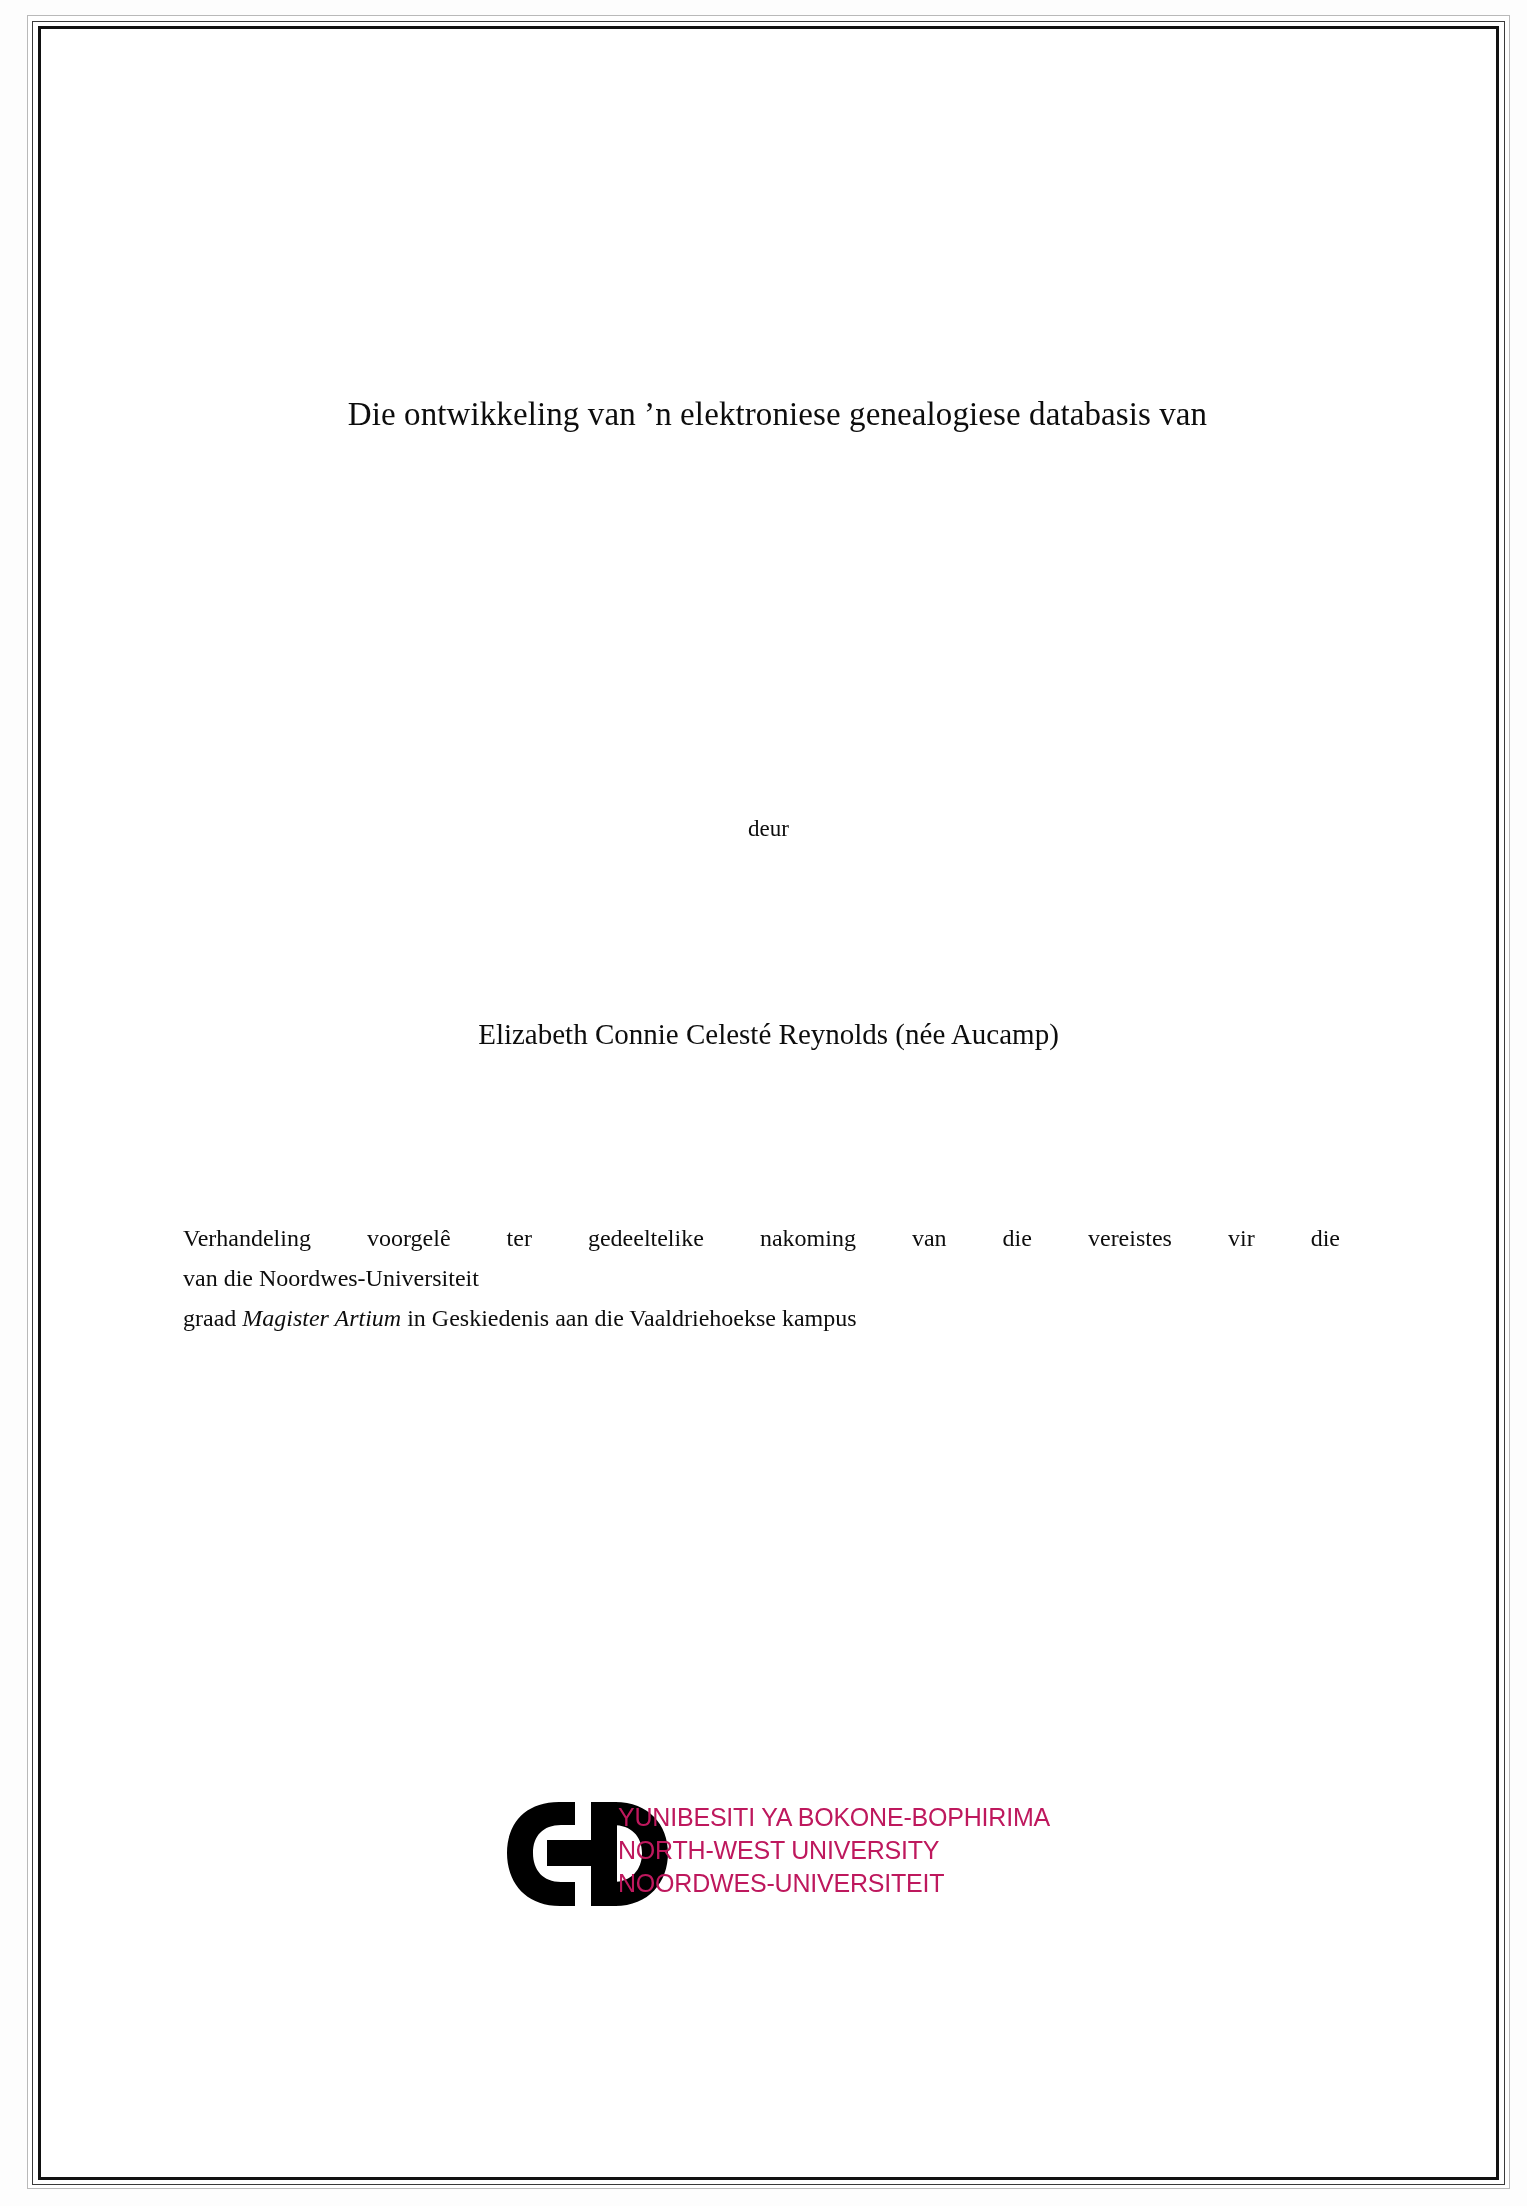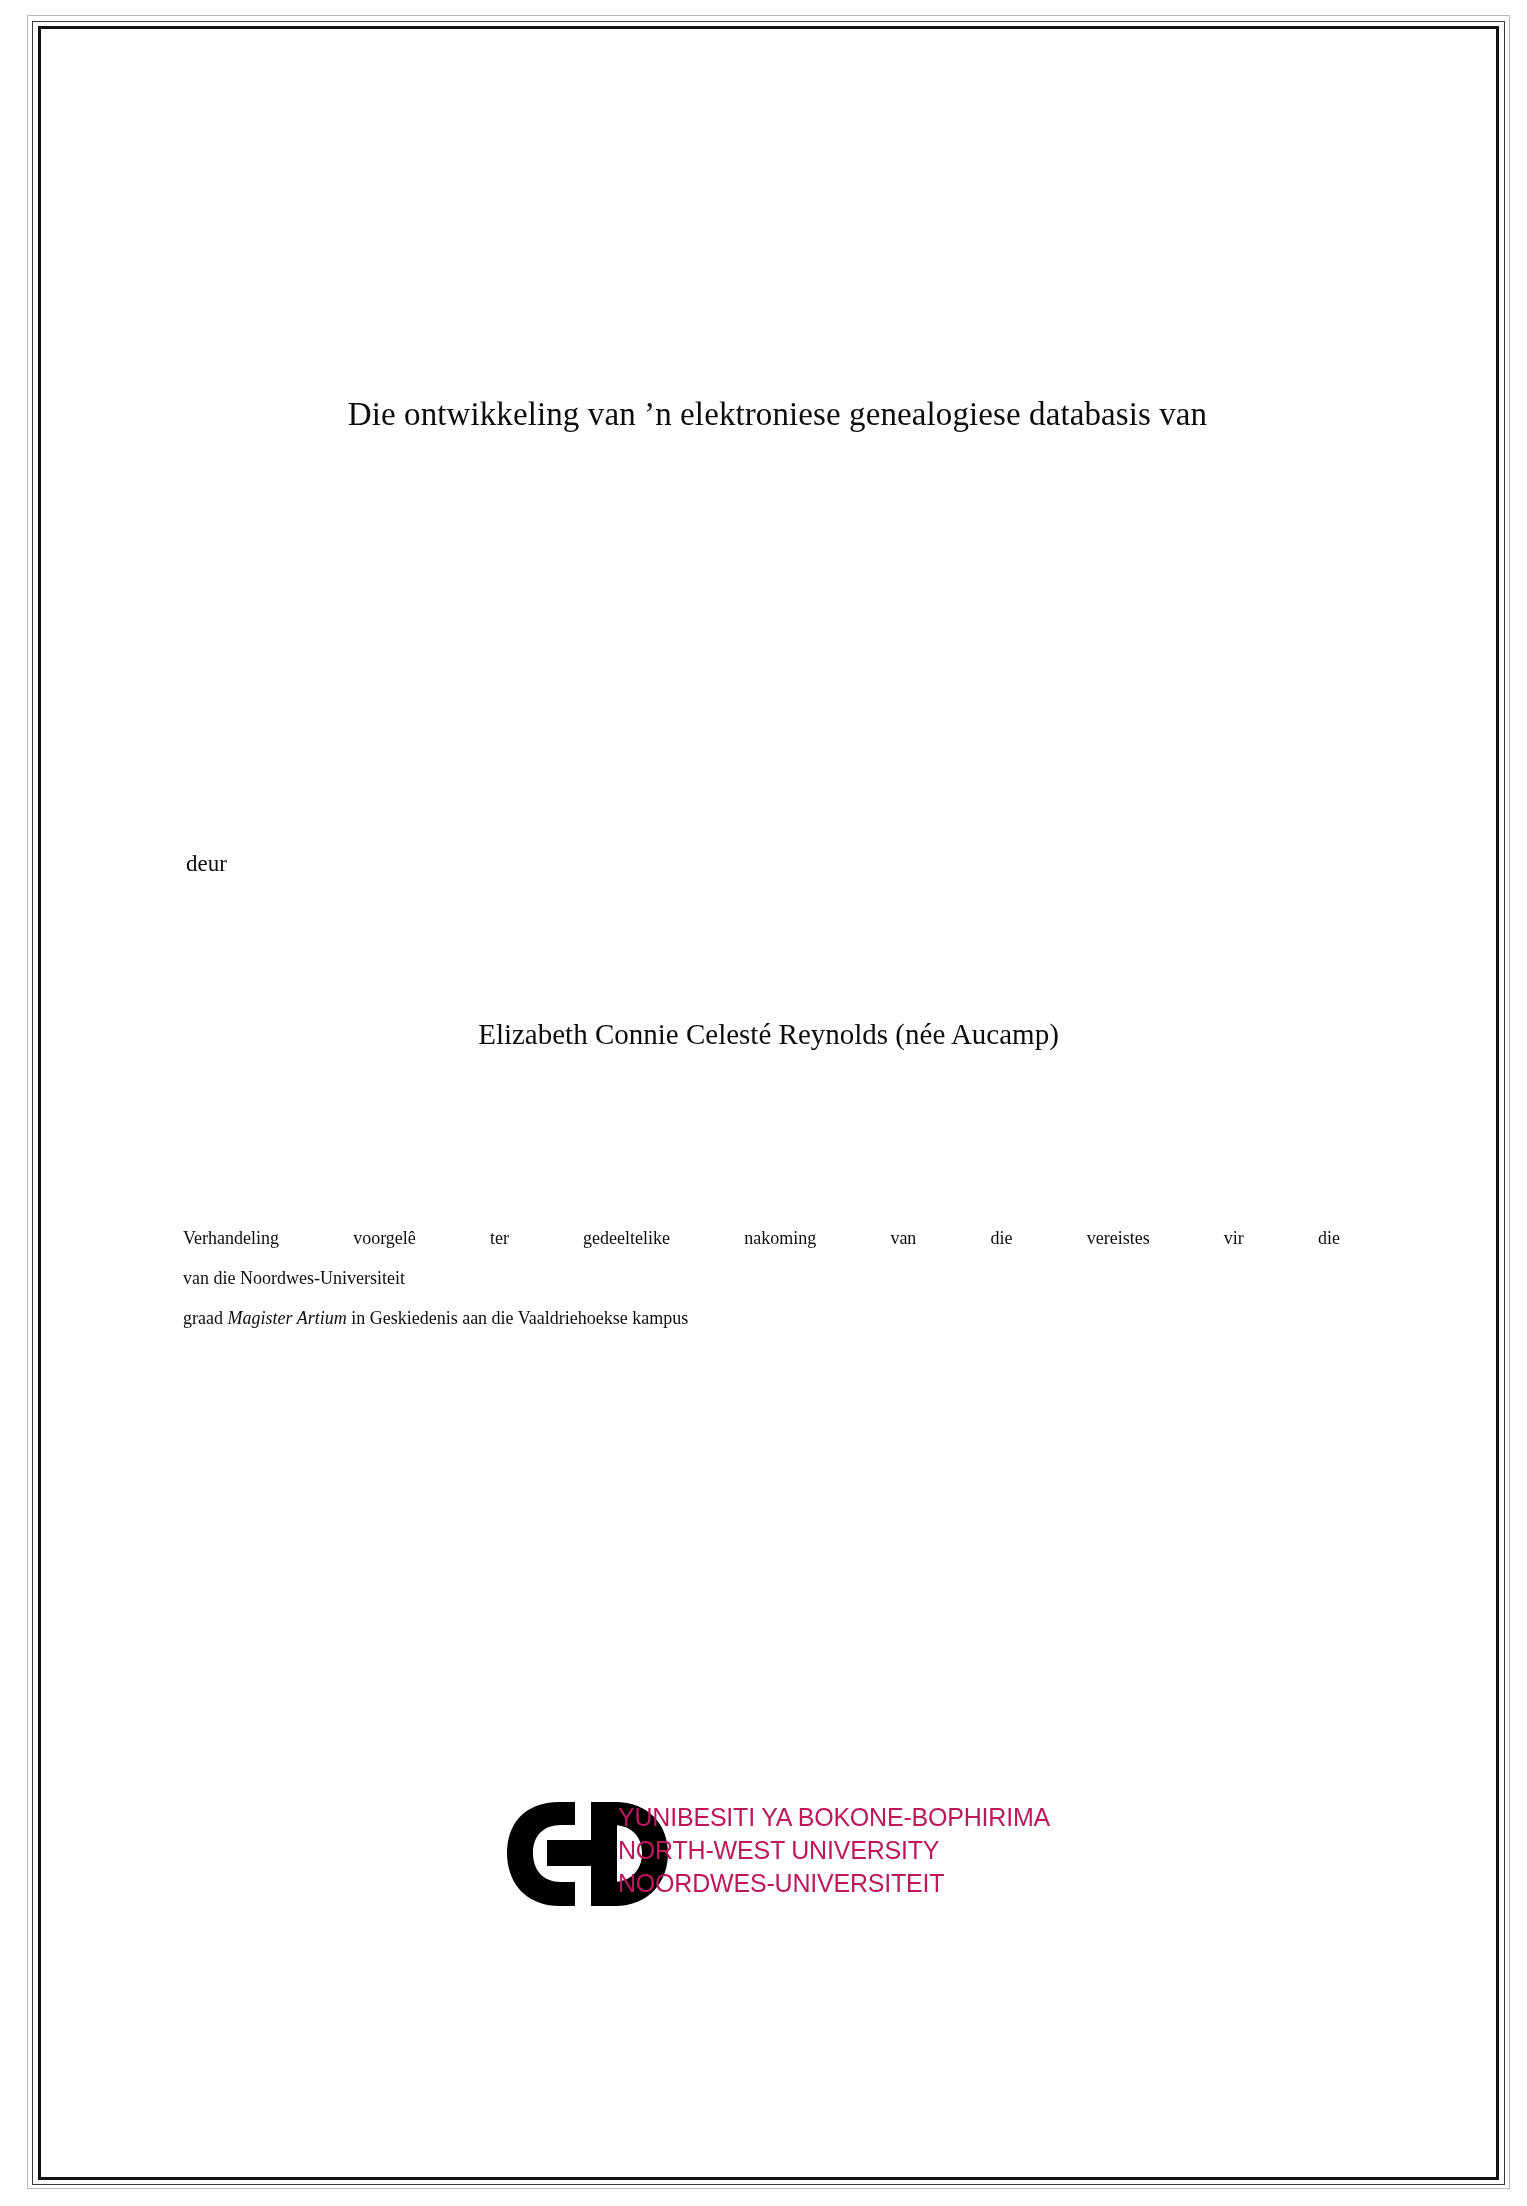--- a/index.html
+++ b/index.html
@@ -74,42 +74,42 @@
   }
   .title-line {
     font-size: 33px;
     line-height: 66px;
     letter-spacing: 0.1px;
   }
 
   .deur {
     position: absolute;
     left: 148px;
-    top: 825px;
+    top: 790px;
     width: 1165px;
-    text-align: left;
+    text-align: center;
     font-size: 23px;
   }
 
   .author {
     position: absolute;
     left: 148px;
     top: 948px;
     width: 1165px;
     text-align: center;
     font-size: 29px;
     margin-top: 44px;
   }
 
   .statement {
     position: absolute;
     left: 145px;
     top: 1192px;
     width: 1157px;
-    font-size: 18px;
+    font-size: 24px;
     line-height: 40px;
   }
   .statement .just {
     text-align: justify;
     text-align-last: justify;
   }
   .statement .normal {
     text-align: left;
   }
   .statement em {

